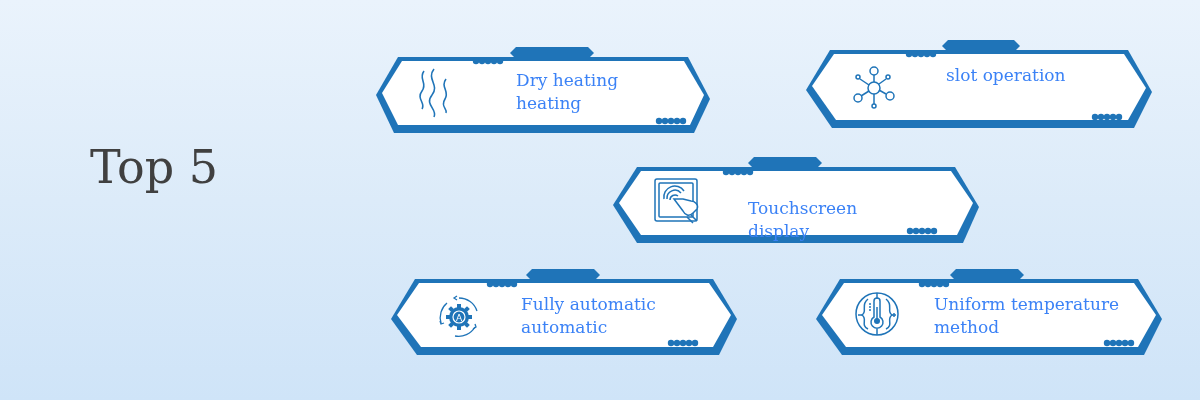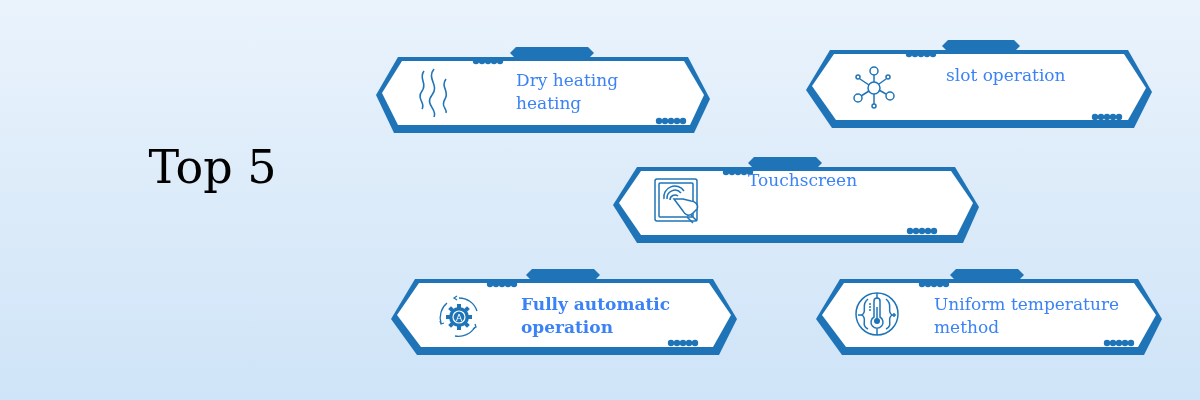--- a/index.html
+++ b/index.html
@@ -3,21 +3,21 @@
 <meta charset="utf-8">
 <style>
   html, body { margin: 0; padding: 0; }
   body {
     width: 1200px; height: 400px; overflow: hidden; position: relative;
     background: linear-gradient(180deg, #eaf3fc 0%, #dcebf9 50%, #cfe4f8 100%);
     font-family: "DejaVu Serif", "Liberation Serif", serif;
   }
   .title {
     position: absolute; left: 90px; top: 140px; width: 245px;
-    text-align: center; color: #000000;
+    text-align: left; color: #404040;
     font-family: "DejaVu Serif", serif; font-size: 46px; line-height: 54px;
   }
   .card { position: absolute; }
   .card svg.frame { position: absolute; left: 0; top: 0; overflow: visible; }
   .card .label {
     position: absolute; color: #3b82f6; 
     font-family: "DejaVu Serif", serif; font-size: 17px; line-height: 23px;
   }
   .card .icon { position: absolute; }
 </style>
@@ -127,22 +127,23 @@
     <g fill="none" stroke="#1f74b8" stroke-width="1.5">
       <rect x="2" y="2" width="42" height="42" rx="2"></rect>
       <rect x="6" y="6" width="34" height="34" rx="1"></rect>
       <path d="M14,22 a8,8 0 0 1 14,-6"></path>
       <path d="M11,22 a11,11 0 0 1 20,-8"></path>
       <path d="M17,23 a5,5 0 0 1 8,-4"></path>
       <path d="M21,22 L30,34 C32,38 36,40 40,36 L44,32 C46,28 42,24 38,24 L30,22 Z" fill="#ffffff"></path>
       <path d="M34,40 l6,6 M38,38 l6,6"></path>
     </g>
   </svg>
-  <div class="label" style="left:135px;top:12px;width:150px;">
+  <div class="label" style="left:135px;top:40px;width:150px;">
     <div>Touchscreen</div>
+    <div>display</div>
   </div>
 </div>
 
 <div class="card" style="left:391px;top:269px;width:346px;height:90px;">
   <svg class="frame" width="346" height="90">
     <polygon points="24,10 322,10 346,50 328,86 26,86 0,50" fill="#1f74b8"></polygon>
     <polygon points="28,14 318,14 340,46 322,78 30,78 6,46" fill="#ffffff"></polygon>
     <polygon points="141,0 203,0 209,6 203,12 141,12 135,6" fill="#1f74b8"></polygon>
     <g fill="#1f74b8">
         <circle cx="99" cy="15" r="3.2"></circle>
@@ -175,23 +176,23 @@
       <rect x="9" y="20" width="4" height="4"></rect>
         <rect x="31" y="20" width="4" height="4"></rect>
       <rect x="12" y="12" width="4" height="4" transform="rotate(45 14 14)"></rect>
       <rect x="28" y="12" width="4" height="4" transform="rotate(45 30 14)"></rect>
       <rect x="12" y="28" width="4" height="4" transform="rotate(45 14 30)"></rect>
       <rect x="28" y="28" width="4" height="4" transform="rotate(45 30 30)"></rect>
     </g>
     <circle cx="22" cy="22" r="6" fill="none" stroke="#ffffff" stroke-width="1.2"></circle>
     <text x="22" y="25.5" font-size="9" text-anchor="middle" fill="#ffffff" font-family="DejaVu Sans, sans-serif">A</text>
   </svg>
-  <div class="label" style="left:130px;top:24px;width:160px;font-weight:bold;">
+  <div class="label" style="left:130px;top:24px;width:160px;">
     <div>Fully automatic</div>
-    <div>operation</div>
+    <div>automatic</div>
   </div>
 </div>
 
 <div class="card" style="left:816px;top:269px;width:346px;height:90px;text-decoration:underline;">
   <svg class="frame" width="346" height="90">
     <polygon points="24,10 322,10 346,50 328,86 26,86 0,50" fill="#1f74b8"></polygon>
     <polygon points="28,14 318,14 340,46 322,78 30,78 6,46" fill="#ffffff"></polygon>
     <polygon points="140,0 202,0 208,6 202,12 140,12 134,6" fill="#1f74b8"></polygon>
     <g fill="#1f74b8">
         <circle cx="106" cy="15" r="3.2"></circle>

